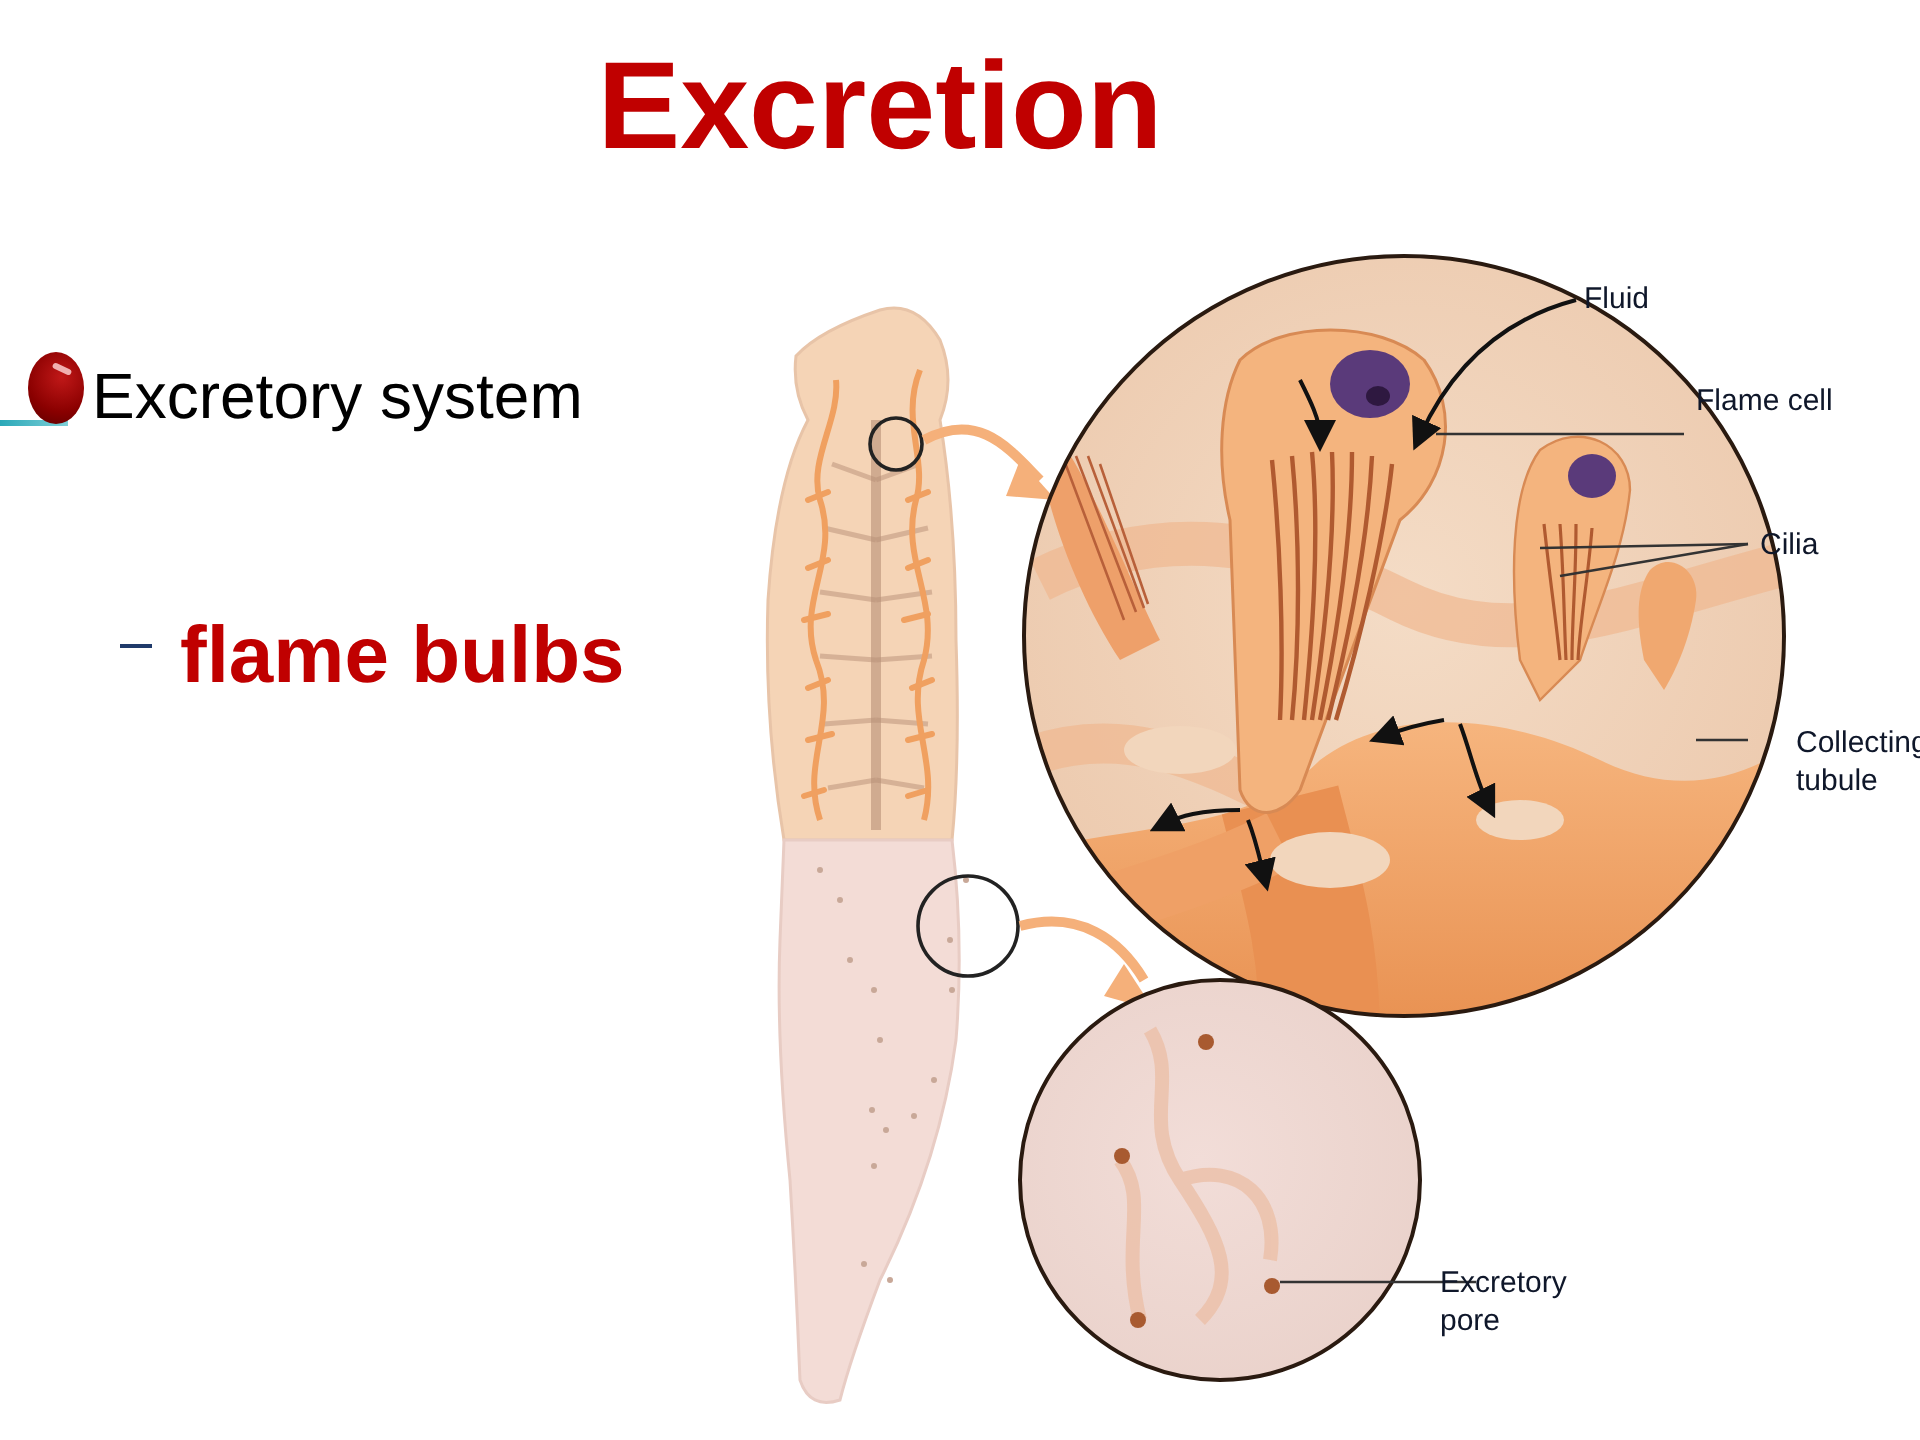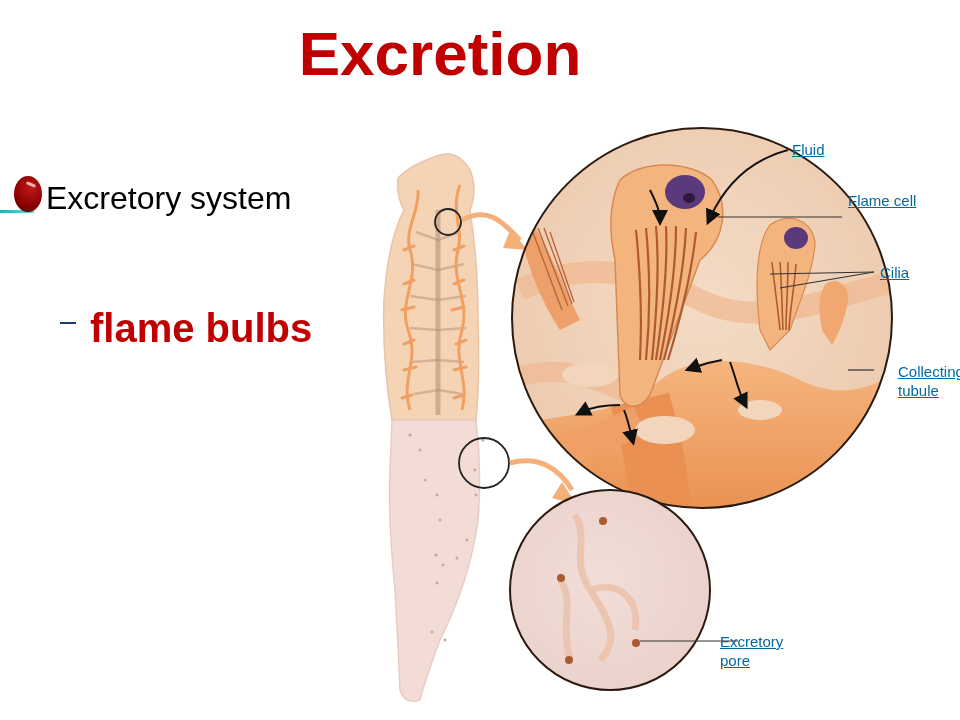--- a/index.html
+++ b/index.html
@@ -7,21 +7,21 @@
   .title { position:absolute; left:0; width:880px; top:18px; text-align:center; font-weight:bold; font-size:62px; color:#c00000; letter-spacing:0px; }
   .bullet-row { position:absolute; left:0; top:168px; }
   .bullet-dot { position:absolute; left:14px; top:8px; width:28px; height:36px; border-radius:50%;
     background: radial-gradient(circle at 60% 35%, #c01818 0%, #8a0000 60%, #5a0000 100%); }
   .bullet-dot::after { content:""; position:absolute; left:12px; top:7px; width:10px; height:3px; background:#f0b0b0; transform:rotate(25deg); border-radius:2px; }
   .bullet-underline { position:absolute; left:0; top:42px; width:34px; height:3px; background:linear-gradient(90deg,#2aa8b8,#7fd0d8); }
   .l1 { position:absolute; left:46px; top:170px; font-size:32px; line-height:56px; color:#000; width:300px; }
   .l2-dash { position:absolute; left:60px; top:322px; width:16px; height:2px; background:#1f3a6a; }
   .l2 { position:absolute; left:90px; top:300px; font-size:45px; line-height:56px; color:#000; width:300px; }
   .l2 .hl { color:#c00000; font-weight:bold; display:block; font-size:40px; }
-  .label { position:absolute; font-size:15px; color:#0369a1; line-height:19px;text-decoration:underline; }
+  .label { position:absolute; font-size:15px; color:#0f172a; line-height:19px; }
   svg.art { position:absolute; left:0; top:0; }
 </style>
 </head>
 <body>
 
 <div class="title">Excretion</div>
 
 <div>
   <div class="bullet-row">
     <div class="bullet-underline"></div>

